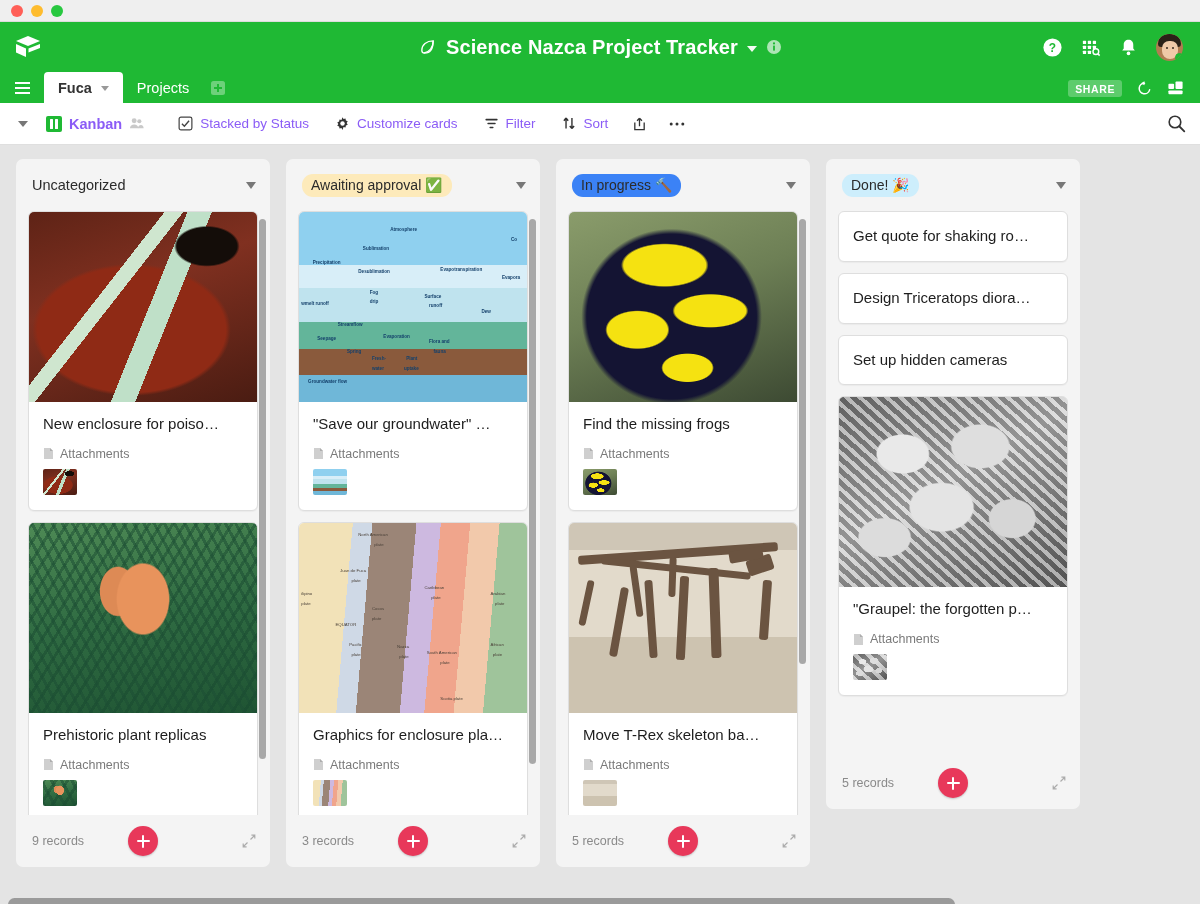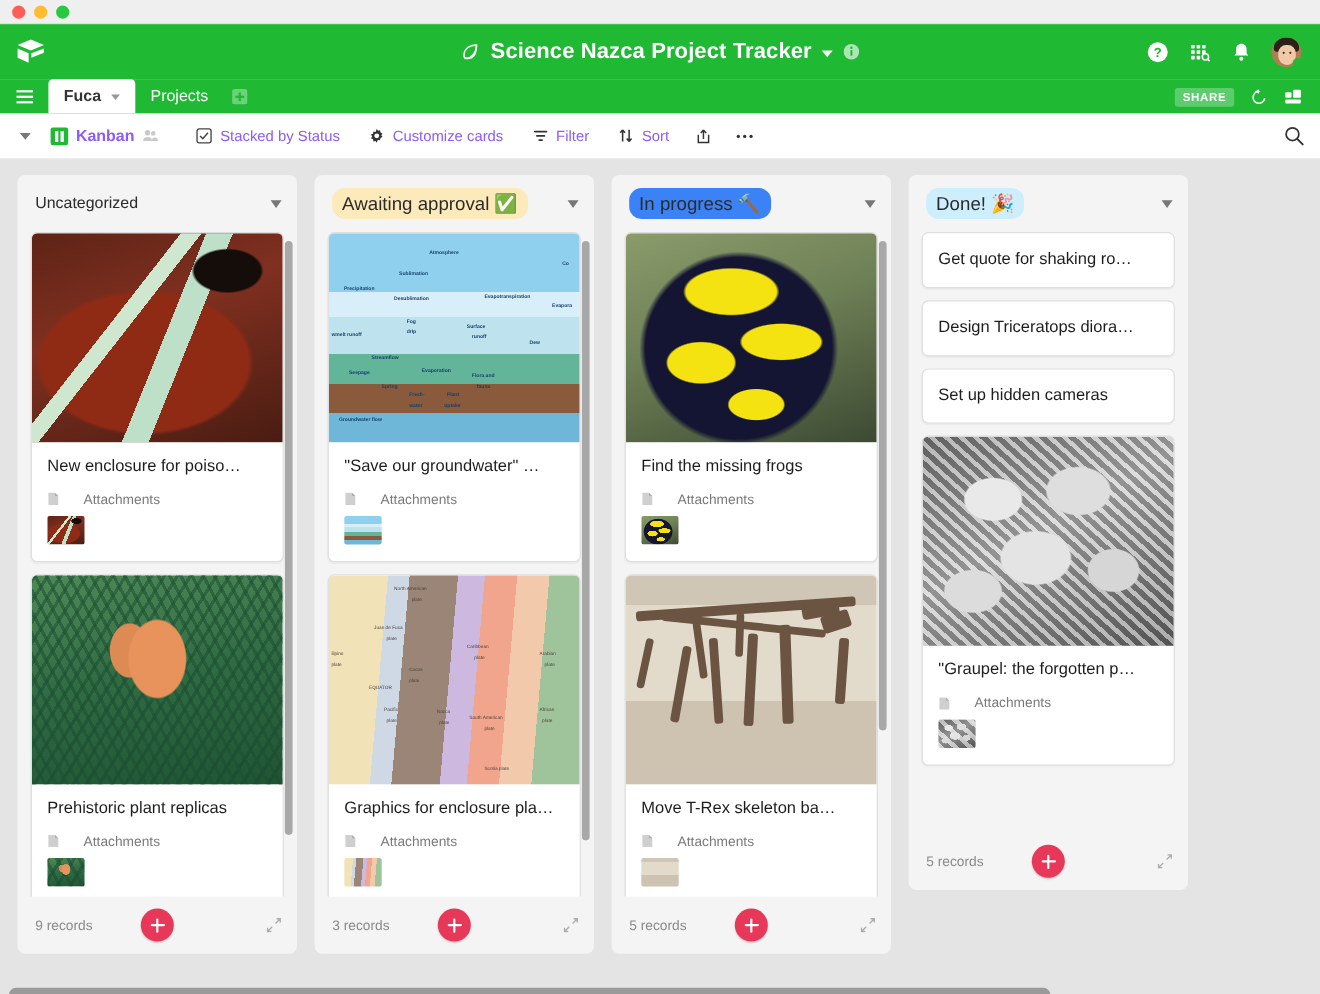--- a/index.html
+++ b/index.html
@@ -118,21 +118,21 @@
   .column {
     width: 254px; margin-left: 16px; background: #f4f4f4;
     border-radius: 7px; display: flex; flex-direction: column;
     max-height: 708px; position: relative;
   }
   .col-head {
     height: 52px; display:flex; align-items:center; padding: 0 14px 0 16px; flex: none;
   }
   .col-title { font-size: 14.5px; color: #2b2b2b; font-weight: 500; }
   .col-chip {
-    font-size: 17px; padding: 3.5px 9px; border-radius: 11px; display:flex;
+    font-size: 14px; padding: 3.5px 9px; border-radius: 11px; display:flex;
     align-items:center; gap:5px; color:#2b2b2b;
   }
   .col-caret {
     margin-left: auto; width:0; height:0; border-left:5.5px solid transparent;
     border-right:5.5px solid transparent; border-top:7px solid #777; cursor:pointer;
   }
   .col-body {
     flex: 1; overflow: hidden; padding: 0 12px; position: relative;
   }
   .col-scroll-track {
@@ -146,21 +146,21 @@
     margin-bottom: 11px; overflow: hidden;
     box-shadow: 0 1px 1px rgba(0,0,0,.04);
   }
   .card.simple { padding: 15px 14px; }
   .card-img { width: 100%; height: 190px; display: block; position: relative; overflow:hidden; }
   .card-body { padding: 13px 14px 15px 14px; }
   .card-title {
     font-size: 15px; color: #1d1d1d; font-weight: 500; line-height: 1.25;
     white-space: nowrap; overflow: hidden; text-overflow: ellipsis;
   }
-  .att-row { display:flex; align-items:center; gap:22px; margin-top: 13px; }
+  .att-row { display:flex; align-items:center; gap:6px; margin-top: 13px; }
   .att-label { font-size: 12.5px; color: #7a7a7a; }
   .att-thumb { width: 34px; height: 26px; border-radius: 2px; margin-top: 8px; overflow:hidden; display:block;}
 
   .col-foot {
     height: 52px; display: flex; align-items: center; padding: 0 14px 0 16px;
     position: relative; flex: none;
   }
   .rec-count { font-size: 12.5px; color: #8a8a8a; }
   .add-fab {
     position: absolute; left: 50%; transform: translateX(-50%);

